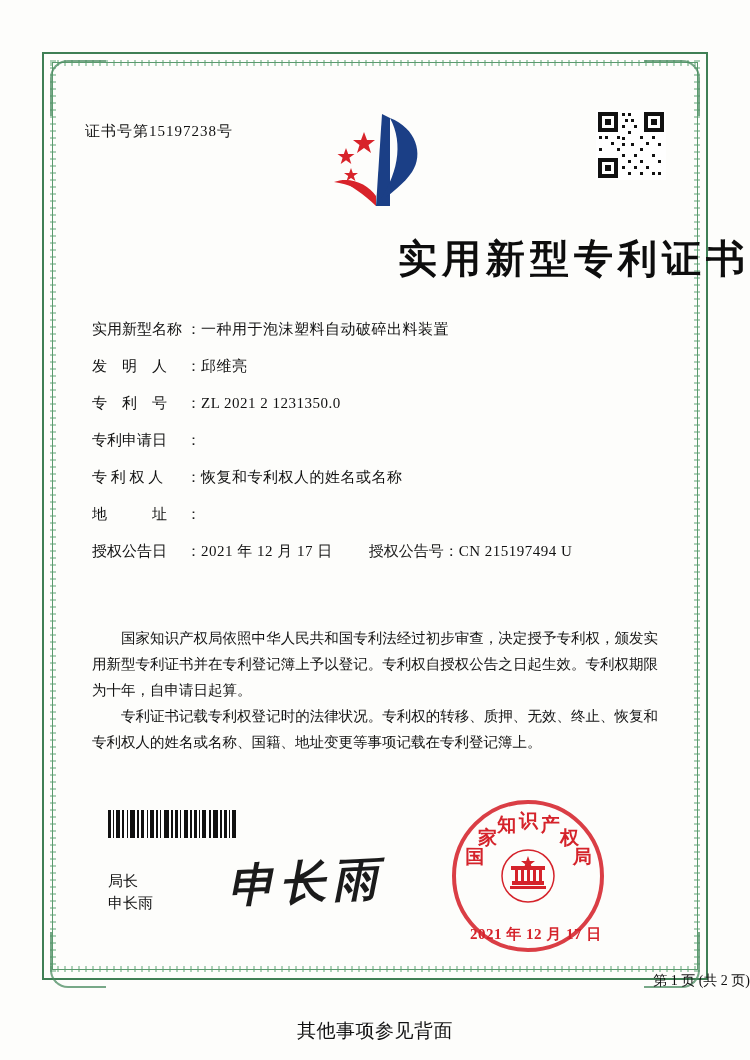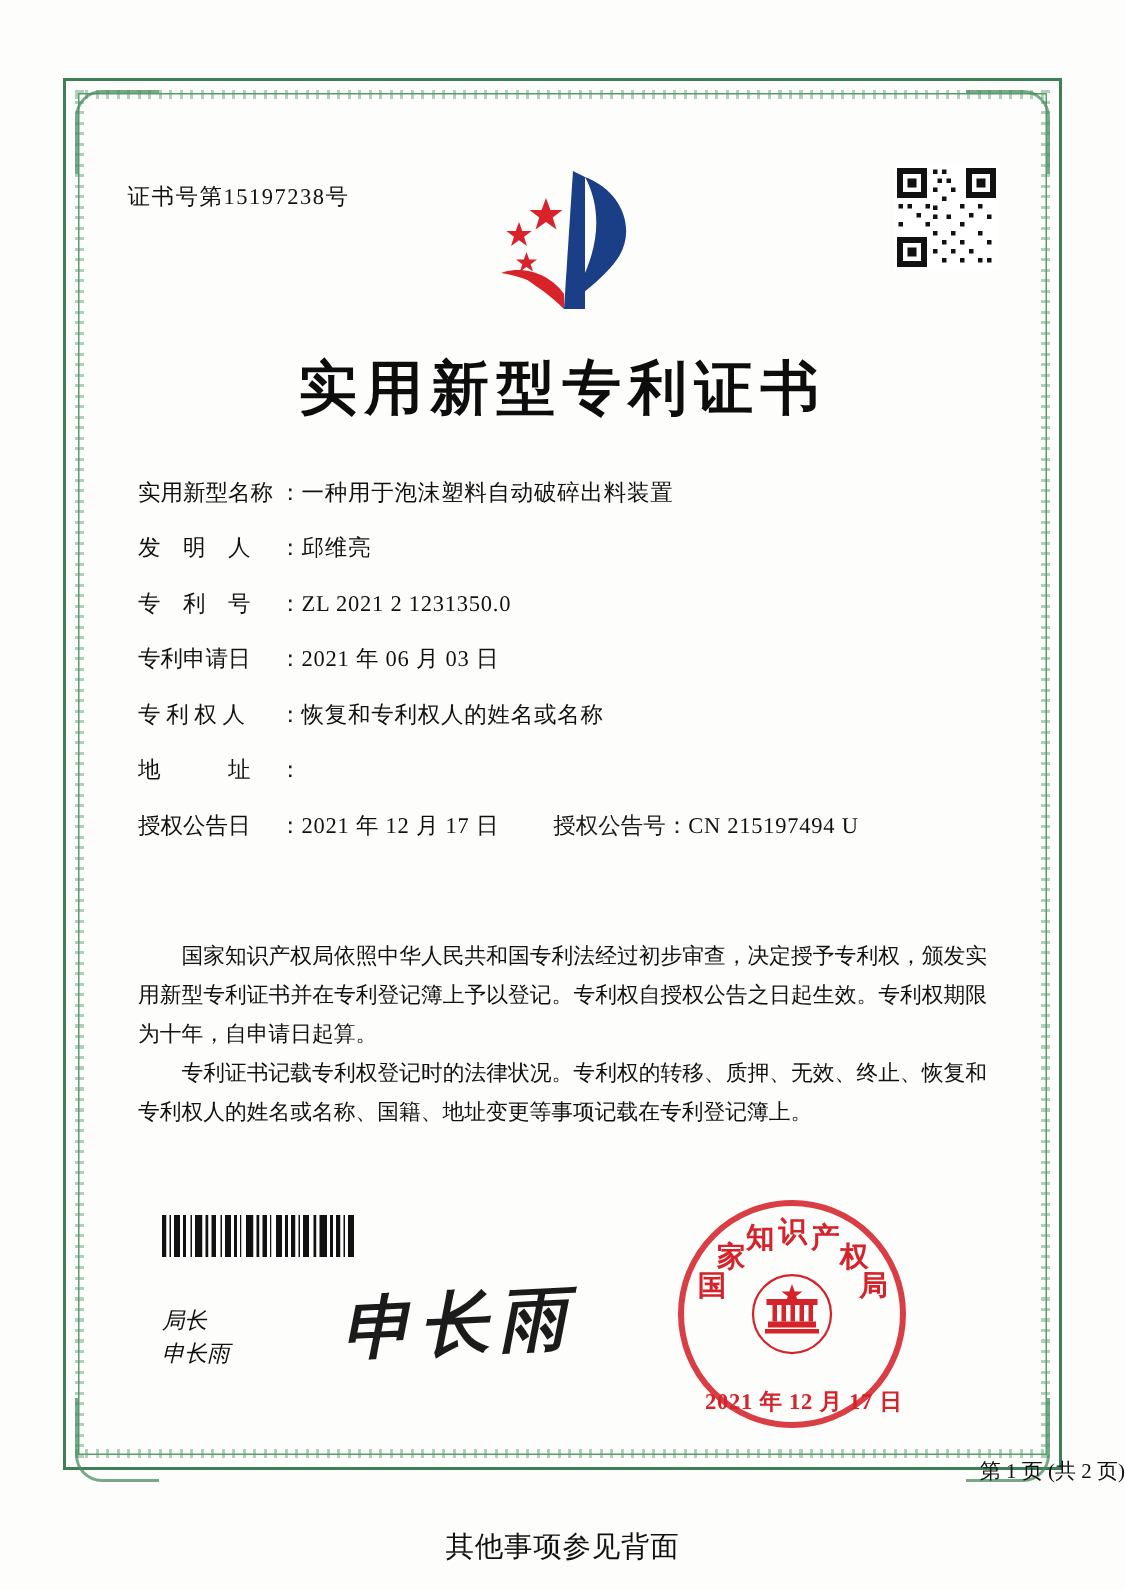--- a/index.html
+++ b/index.html
@@ -81,21 +81,21 @@
   .logo {
     position: absolute;
     left: 320px; top: 110px;
     width: 120px; height: 105px;
   }
 
   
   .doc-title {
     position: absolute;
     left: 0; right: 0; top: 232px;
-    text-align: center;
+    text-align: right;
     font-size: 39px;
     font-weight: bold;
     letter-spacing: 5px;
     font-family: "DejaVu Serif", serif;
     color: #0d0d0d;
   }
 
   
   .fields {
     position: absolute;
@@ -157,21 +157,20 @@
   }
   .barcode i { display: block; height: 100%; background: #111; }
 
   
   .sig-label {
     position: absolute;
     left: 108px; top: 870px;
     font-size: 15px;
     line-height: 22px;
     color: #111;
-    font-style: italic;
   }
   .sig-script {
     position: absolute;
     left: 228px; top: 852px;
     font-size: 46px;
     font-family: "DejaVu Serif", serif;
     font-style: italic;
     font-weight: bold;
     letter-spacing: 6px;
     color: #1b1b1b;
@@ -332,21 +331,20 @@
       <span class="field-value">邱维亮</span>
     </div>
     <div class="field-row">
       <span class="field-label">专　利　号</span>
       <span class="field-colon">：</span>
       <span class="field-value">ZL 2021 2 1231350.0</span>
     </div>
     <div class="field-row">
       <span class="field-label">专利申请日</span>
       <span class="field-colon">：</span>
-      <span class="field-value">2021 年 06 月 03 日</span>
     </div>
     <div class="field-row">
       <span class="field-label">专 利 权 人</span>
       <span class="field-colon">：</span>
       <span class="field-value">恢复和专利权人的姓名或名称</span>
     </div>
     <div class="field-row">
       <span class="field-label">地　　　址</span>
       <span class="field-colon">：</span>
     </div>

